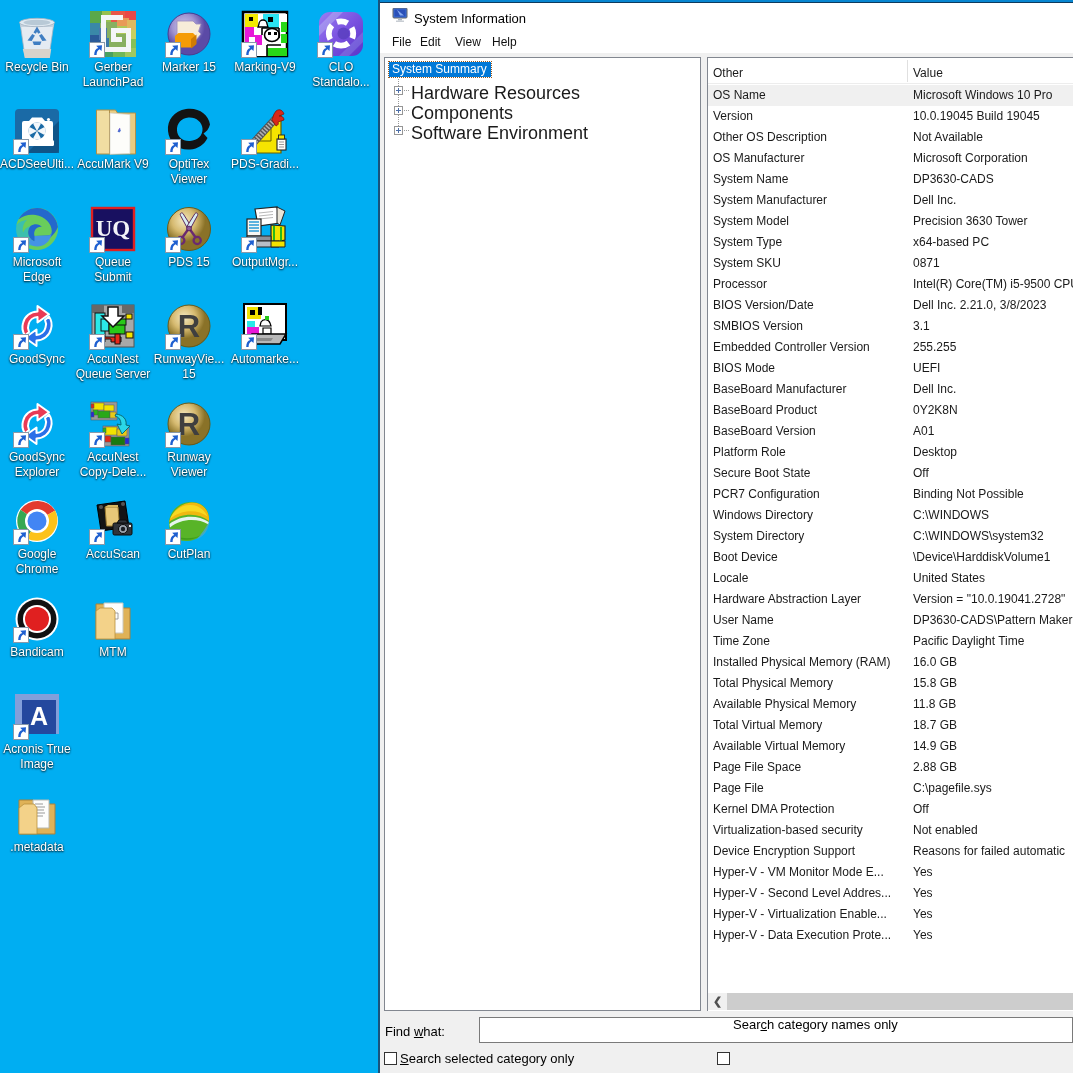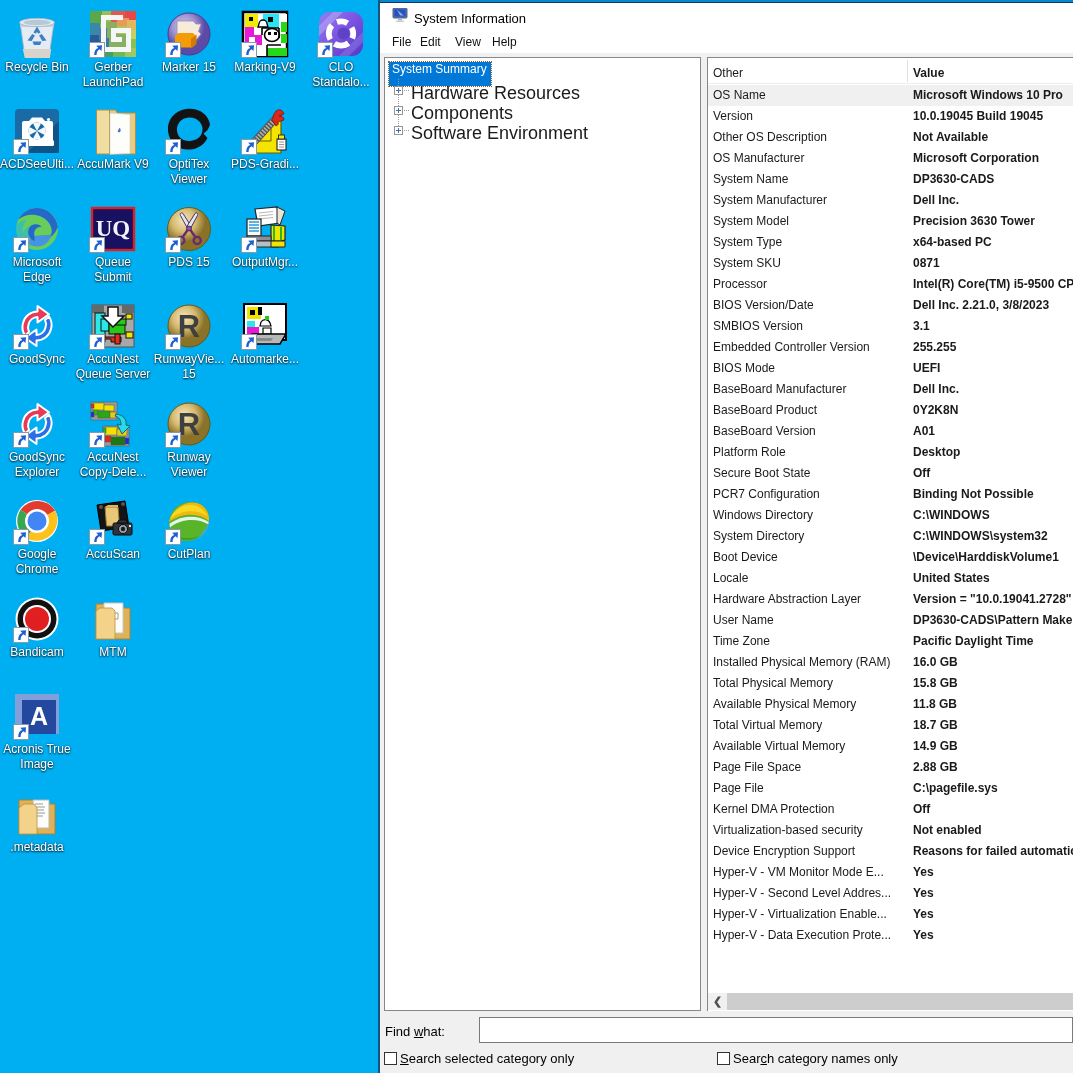--- a/index.html
+++ b/index.html
@@ -12,31 +12,31 @@
 #wtop{position:absolute;left:378px;top:0;width:695px;height:2px;background:#0786d1}
 #wtop2{position:absolute;left:378px;top:2px;width:695px;height:1px;background:#0d3b5e}
 #wleft{position:absolute;left:378px;top:0;width:2px;height:1073px;background:#19537c}
 #title{position:absolute;left:392px;top:8px;width:400px;height:20px;font-size:13px;color:#000}
 #title span{position:absolute;left:22px;top:3px}
 #menu{position:absolute;left:378px;top:33px;width:695px;height:20px;font-size:12px;color:#111}
 #menu span{position:absolute;top:2px}
 #cbg{position:absolute;left:380px;top:53px;width:693px;height:1020px;background:#f0f0f0}
 #tree{position:absolute;left:384px;top:57px;width:317px;height:954px;background:#fff;border:1px solid #828790;box-sizing:border-box}
 #rp{position:absolute;left:707px;top:57px;width:366px;height:954px;overflow:hidden;background:#fff;border-left:1px solid #828790;border-top:1px solid #828790;box-sizing:border-box}
-#ssum{position:absolute;left:4px;top:4px;width:102px;height:24px;background:#0078d7;color:#fff;font-size:12px;line-height:15px;padding-left:3px;box-sizing:border-box;outline:1px dotted #9b5a1e}
+#ssum{position:absolute;left:4px;top:4px;width:102px;height:15px;background:#0078d7;color:#fff;font-size:12px;line-height:15px;padding-left:3px;box-sizing:border-box;outline:1px dotted #9b5a1e}
 .pbox{position:absolute;left:9px;width:9px;height:9px;border:1px solid #969696;background:#fff;box-sizing:border-box}
 .pbox:before{content:"";position:absolute;left:1px;top:3px;width:5px;height:1px;background:#4d6fa8}
 .pbox:after{content:"";position:absolute;left:3px;top:1px;width:1px;height:5px;background:#4d6fa8}
 .tlbl{position:absolute;left:26px;font-size:18px;color:#1a1a1a;white-space:nowrap}
 #vdots{position:absolute;left:13px;top:21px;width:1px;height:50px;background-image:linear-gradient(#9a9a9a 1px,transparent 1px);background-size:1px 2px}
 .hdots{position:absolute;width:6px;height:1px;background-image:linear-gradient(90deg,#9a9a9a 1px,transparent 1px);background-size:2px 1px}
 
 .r{position:absolute;left:0;width:430px;height:21px;font-size:12px;color:#1a1a1a;white-space:nowrap}
 .r i{position:absolute;left:5px;top:3px;font-style:normal}
-.r b{position:absolute;left:205px;top:3px;font-weight:bold}
+.r b{position:absolute;left:205px;top:3px;font-weight:normal}
 #hsb{position:absolute;left:0px;bottom:1px;width:366px;height:17px;background:#f0f0f0}
 #hsb .th{position:absolute;left:19px;top:0px;width:347px;height:17px;background:#cdcdcd}
 #hsb .ar{position:absolute;left:0;top:0;width:19px;height:17px;color:#505050;font-size:11px;text-align:center;line-height:16px;font-weight:bold}
 #findl{position:absolute;left:385px;top:1024px;font-size:13px;color:#000}
 #findb{position:absolute;left:479px;top:1017px;width:594px;height:26px;background:#fff;border:1px solid #7a7a7a;box-sizing:border-box}
 .cb{position:absolute;width:13px;height:13px;background:#fff;border:1px solid #333;box-sizing:border-box}
 .cbl{position:absolute;font-size:13px;color:#000}
 u{text-decoration:underline}
 </style></head><body>
 <div id="win"></div>
@@ -246,21 +246,21 @@
   <div id="hsb">
       <div class="th"></div>
       <div class="ar">❮</div>
     </div>
 </div>
 <div id="findl">Find <u>w</u>hat:</div>
 <div id="findb"></div>
 <div class="cb" style="left:384px;top:1052px"></div>
 <div class="cbl" style="left:400px;top:1051px"><u>S</u>earch selected category only</div>
 <div class="cb" style="left:717px;top:1052px"></div>
-<div class="cbl" style="left:733px;top:1051px">Sear<u>c</u>h category names only</div>
+<div class="cbl" style="left:733px;top:1017px">Sear<u>c</u>h category names only</div>
 
 <svg width="0" height="0" style="position:absolute">
     <defs>
 <radialGradient id="gpurp" cx="38%" cy="32%">
         <stop offset="0%" stop-color="#cdc6ea"></stop>
         <stop offset="55%" stop-color="#a195d2"></stop>
         <stop offset="100%" stop-color="#5b4aa6"></stop>
       </radialGradient>
 <radialGradient id="ggold" cx="38%" cy="30%">
         <stop offset="0%" stop-color="#f3e8c0"></stop>

